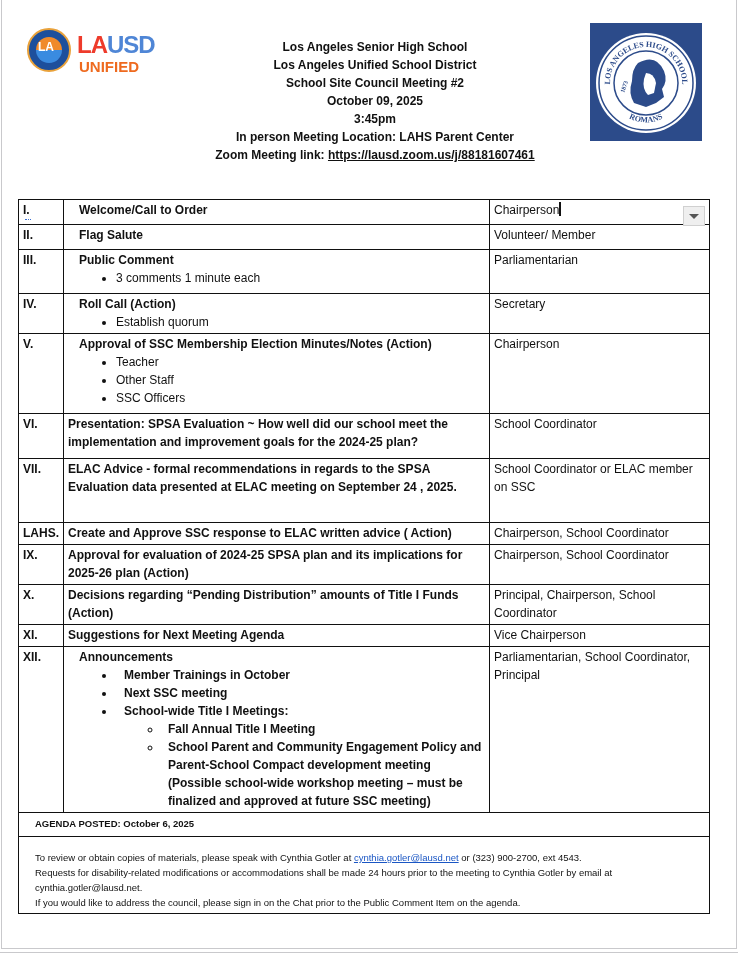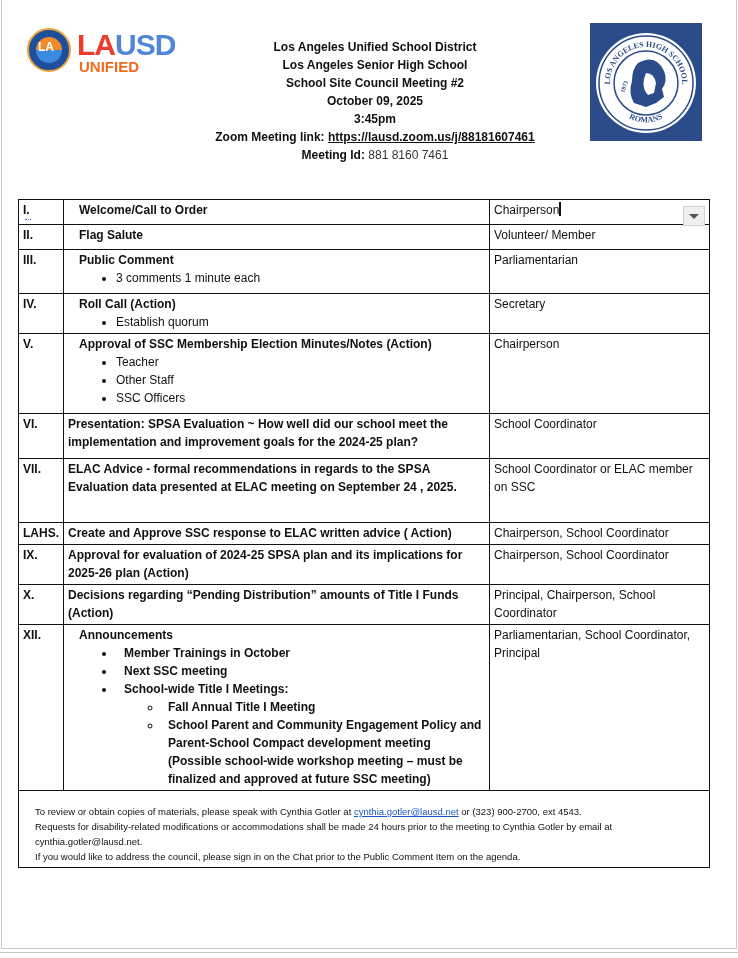--- a/index.html
+++ b/index.html
@@ -23,21 +23,21 @@
     background: #1d4f9c; border: 2px solid #e9a23b; box-sizing: border-box;
   }
   .lausd-seal .inner {
     position: absolute; left: 7px; top: 7px; width: 26px; height: 26px; border-radius: 50%;
     background: linear-gradient(180deg, #f08a2a 0 50%, #3a8be0 50% 100%);
   }
   .lausd-seal .mono {
     position: absolute; left: 9px; top: 10px; font-size: 12px; font-weight: bold; color: #fff;
   }
   .lausd-word {
-    position: absolute; left: 50px; top: 2px; font-size: 30px; font-weight: 900; letter-spacing: -1px;
+    position: absolute; left: 50px; top: 2px; font-size: 24px; font-weight: 900; letter-spacing: -1px;
     line-height: 30px;
   }
   .lausd-word .la { color: #ee3b2b; }
   .lausd-word .usd { color: #4f86d6; }
   .lausd-unified {
     position: absolute; left: 52px; top: 30px; font-size: 15px; font-weight: bold; color: #ee6a1f;
   }
   .lahs-seal {
     position: absolute; left: 590px; top: 23px; width: 112px; height: 118px; background: #2c4b8a;
   }
@@ -118,27 +118,27 @@
     <text font-size="8" font-weight="bold" fill="#2c4b8a" font-family="'Liberation Serif', serif">
       <textPath href="#arcBot" startOffset="50%" text-anchor="middle">ROMANS</textPath>
     </text>
     <path d="M 48 40 Q 66 30 74 48 Q 78 58 72 66 L 74 74 L 66 80 L 56 84 L 44 80 Q 38 70 42 58 Q 42 46 48 40 Z" fill="#2c4b8a"></path>
     <path d="M 56 50 Q 64 50 66 60 L 64 70 L 58 72 Q 52 66 54 56 Z" fill="#fff"></path>
     <text x="34" y="70" font-size="6" font-weight="bold" fill="#2c4b8a" transform="rotate(-70 34 70)" font-family="'Liberation Serif', serif">1873</text>
   </svg>
 </div>
 
 <div class="header">
+  <div>Los Angeles Senior High School</div>
   <div>Los Angeles Unified School District</div>
-  <div>Los Angeles Senior High School</div>
   <div>School Site Council Meeting #2</div>
   <div>October 09, 2025</div>
   <div>3:45pm</div>
+  <div>In person Meeting Location: LAHS Parent Center</div>
   <div><span>Zoom Meeting link: </span><a>https://lausd.zoom.us/j/88181607461</a></div>
-  <div><span>Meeting Id: </span><span class="mid"> 881 8160 7461</span></div>
 </div>
 
 <table class="agenda">
   <tbody id="agenda-body">
       <tr style="height: 25px;">
         <td class="num"><span class="num-marker">I.<span class="squiggle"></span></span></td>
         <td class="item">
           <div class="title indent">Welcome/Call to Order</div>
         </td>
         <td class="role"><span>Chairperson</span><span class="caret"></span></td>
@@ -209,36 +209,46 @@
           <div class="title">Approval for evaluation of 2024-25 SPSA plan  and its implications for 2025-26 plan (Action)</div>
         </td>
         <td class="role"><span>Chairperson, School Coordinator</span></td>
       </tr>
       <tr style="height: 36px;">
         <td class="num"><span class="num-marker">X.</span></td>
         <td class="item">
           <div class="title">Decisions regarding “Pending Distribution” amounts of Title I Funds (Action)</div>
         </td>
         <td class="role"><span>Principal, Chairperson, School Coordinator</span></td>
+      </tr>
+      <tr style="height: 22px;">
+        <td class="num"><span class="num-marker">XI.</span></td>
+        <td class="item">
+          <div class="title">Suggestions for Next Meeting Agenda</div>
+        </td>
+        <td class="role"><span>Vice Chairperson</span></td>
       </tr>
       <tr style="height: 162px;">
         <td class="num"><span class="num-marker">XII.</span></td>
         <td class="item">
           <div class="title indent">Announcements</div>
           <ul class="ann">
             <li><span>Member Trainings in October</span></li>
             <li><span>Next SSC meeting</span></li>
             <li><span>School-wide Title I Meetings:</span><ul class="circ">
                 <li>Fall Annual Title I Meeting</li>
                 <li>School Parent and Community Engagement Policy and Parent-School Compact development meeting (Possible school-wide workshop meeting – must be finalized and approved at future SSC meeting)</li>
               </ul></li>
           </ul>
         </td>
         <td class="role"><span>Parliamentarian, School Coordinator, Principal</span></td>
       </tr>
+      <tr class="posted">
+        <td colspan="3">AGENDA POSTED: October  6, 2025</td>
+      </tr>
       <tr class="foot">
         <td colspan="3">
           <div><span>To review or obtain copies of materials, please speak with  Cynthia Gotler at </span><a>cynthia.gotler@lausd.net</a><span> or (323) 900-2700, ext 4543.</span></div>
           <div>Requests for disability-related modifications or accommodations shall be made 24 hours prior to the meeting to Cynthia Gotler by email at cynthia.gotler@lausd.net.</div>
           <div>If you would like to address the council, please sign in on the Chat prior to the Public Comment Item on the agenda.</div>
         </td>
       </tr>
     </tbody>
 </table>
 

